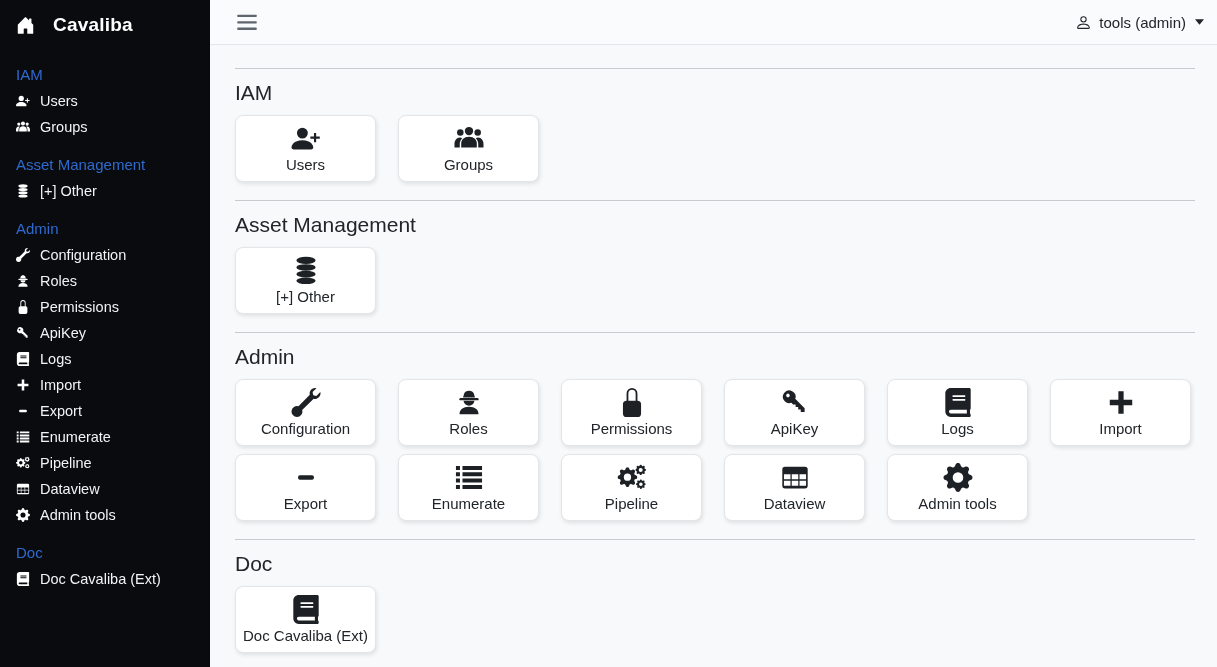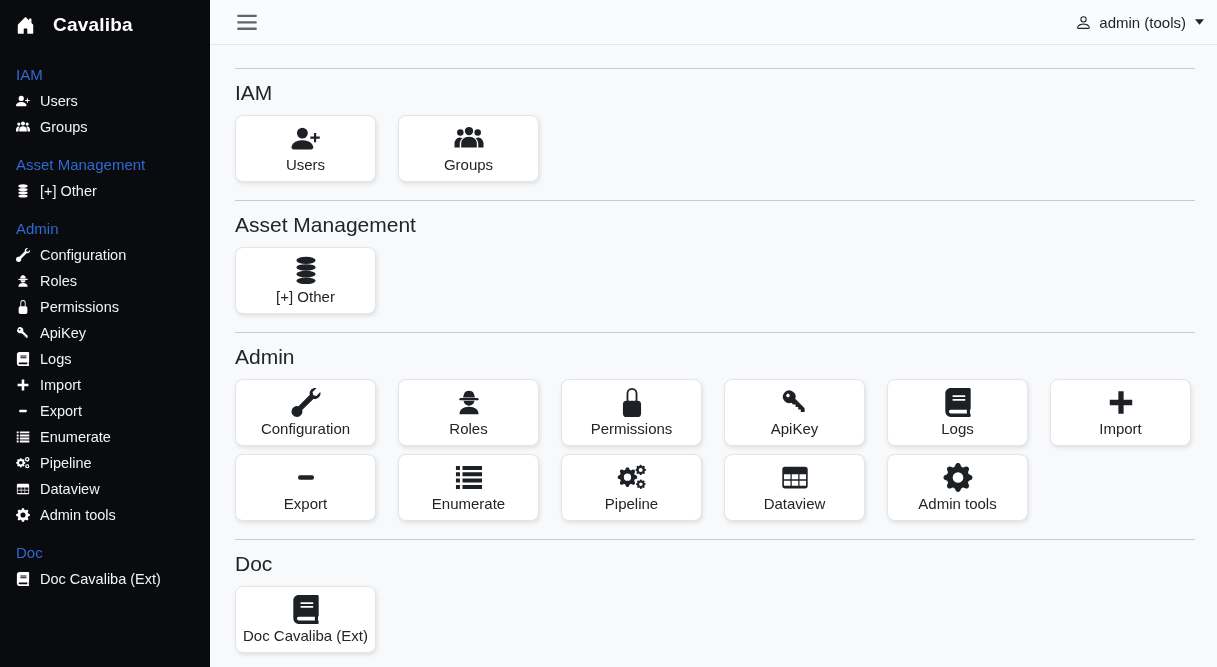--- a/index.html
+++ b/index.html
@@ -325,21 +325,21 @@
         <svg class="ico">
             <use href="#ic-burger"></use>
           </svg>
       </button>
       <div class="user-menu">
         <span class="user-icon">
             <svg class="ico">
               <use href="#ic-person"></use>
             </svg>
           </span>
-        <span>admin (tools)</span>
+        <span>tools (admin)</span>
         <span class="caret">
             <svg class="ico">
               <use href="#ic-caret-down"></use>
             </svg>
           </span>
       </div>
     </header>
     <main class="content">
   <section class="section">
     <hr class="rule">

